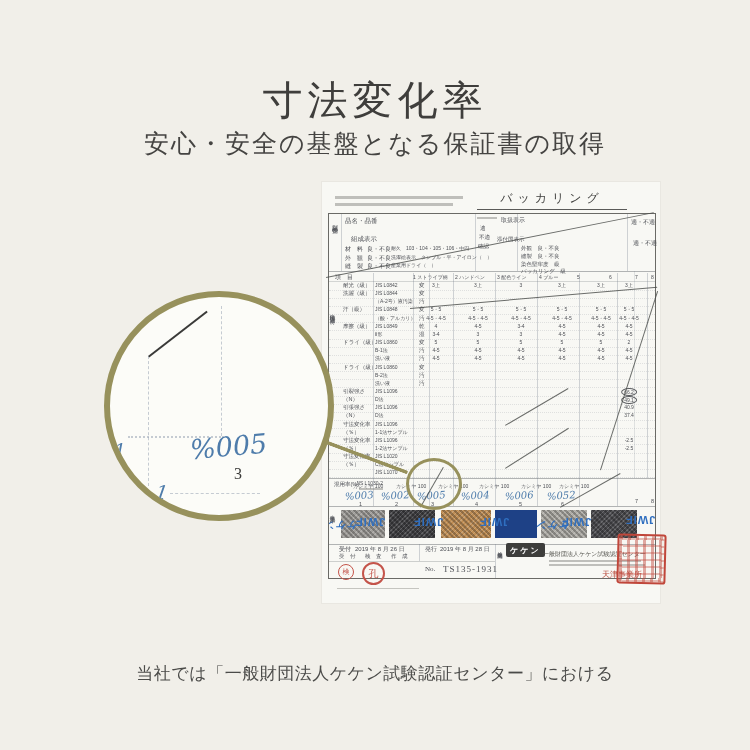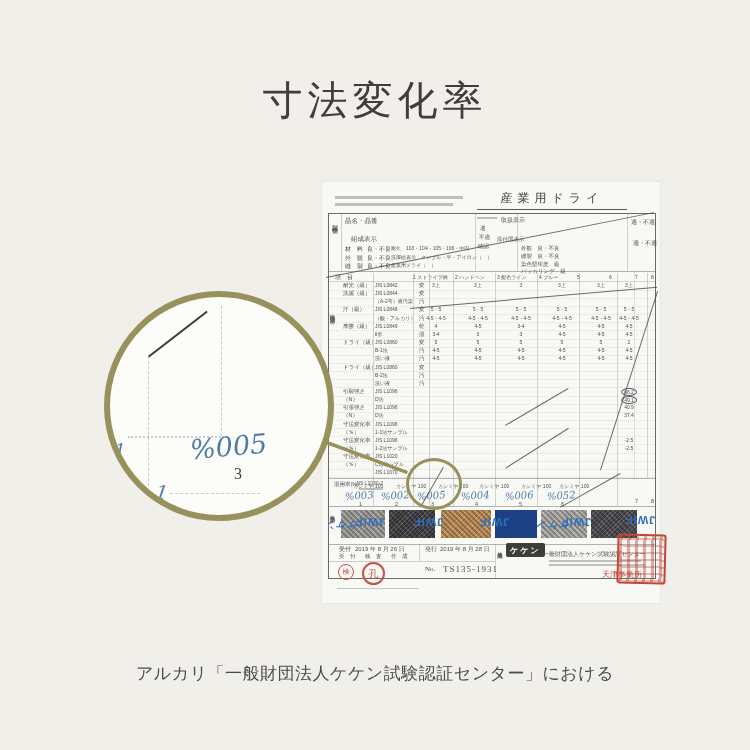--- a/index.html
+++ b/index.html
@@ -46,25 +46,26 @@
   .noisy{background-image:repeating-linear-gradient(45deg,rgba(0,0,0,.25) 0 2px,transparent 2px 4px),
          repeating-linear-gradient(-45deg,rgba(255,255,255,.18) 0 1px,transparent 1px 3px);}
   .jwif{position:absolute;color:#2f6fc0;font-weight:bold;font-size:11px;letter-spacing:1px;transform:rotate(180deg);}
 </style>
 </head>
 <body>
 
 <div id="stage">
 
   <h1 id="title" class="abs serif">寸法変化率</h1>
+  <h2 id="subtitle" class="abs serif">安心・安全の基盤となる保証書の取得</h2>
 
   <div id="paper" class="abs">
     <div class="fineline" style="left:13px;top:14px;width:128px;"></div>
     <div class="fineline" style="left:13px;top:21px;width:118px;"></div>
-    <div id="doc-title" class="abs serif">産業用ドライ</div>
+    <div id="doc-title" class="abs serif">バッカリング</div>
 
     <div id="ctable" class="abs">
 
       <div class="hln" style="left:0;top:57px;width:326px;"></div>
       <div class="hln" style="left:0;top:67px;width:326px;opacity:.5;"></div>
       <div class="hln" style="left:0;top:264px;width:326px;"></div>
       <div class="hln" style="left:0;top:292px;width:326px;"></div>
       <div class="hln" style="left:0;top:330px;width:326px;"></div>
       <div class="hln" style="left:0;top:347px;width:166px;opacity:.6;"></div>
       <div class="vln" style="left:12px;top:0;height:57px;"></div>
@@ -340,14 +341,14 @@
     <div class="vln mgrid" style="left:111px;top:9px;height:130px;border-left-style:dashed;"></div>
     <div class="vln mgrid" style="left:38px;top:59px;height:130px;border-left-style:dashed;"></div>
     <div class="hln mgrid" style="left:18px;top:139px;width:96px;border-top-style:dotted;border-top-width:2px;"></div>
     <div class="hln mgrid" style="left:60px;top:196px;width:90px;border-top-style:dashed;"></div>
     <span class="t hand" style="left:80px;top:134px;font-size:27px;transform:rotate(-5deg);">%005</span>
     <span class="t serif" style="left:124px;top:168px;font-size:16px;color:#3a3a38;">3</span>
     <span class="t hand" style="left:4px;top:142px;font-size:19px;">1</span>
     <span class="t hand" style="left:46px;top:184px;font-size:19px;transform:rotate(8deg);">1</span>
   </div>
 
-  <p class="abs footnote" style="top:645px;">アルカリ「一般財団法人ケケン試験認証センター」における</p>
+  <p class="abs footnote" style="top:645px;">当社では「一般財団法人ケケン試験認証センター」における</p>
 </div>
 
 </body></html>

